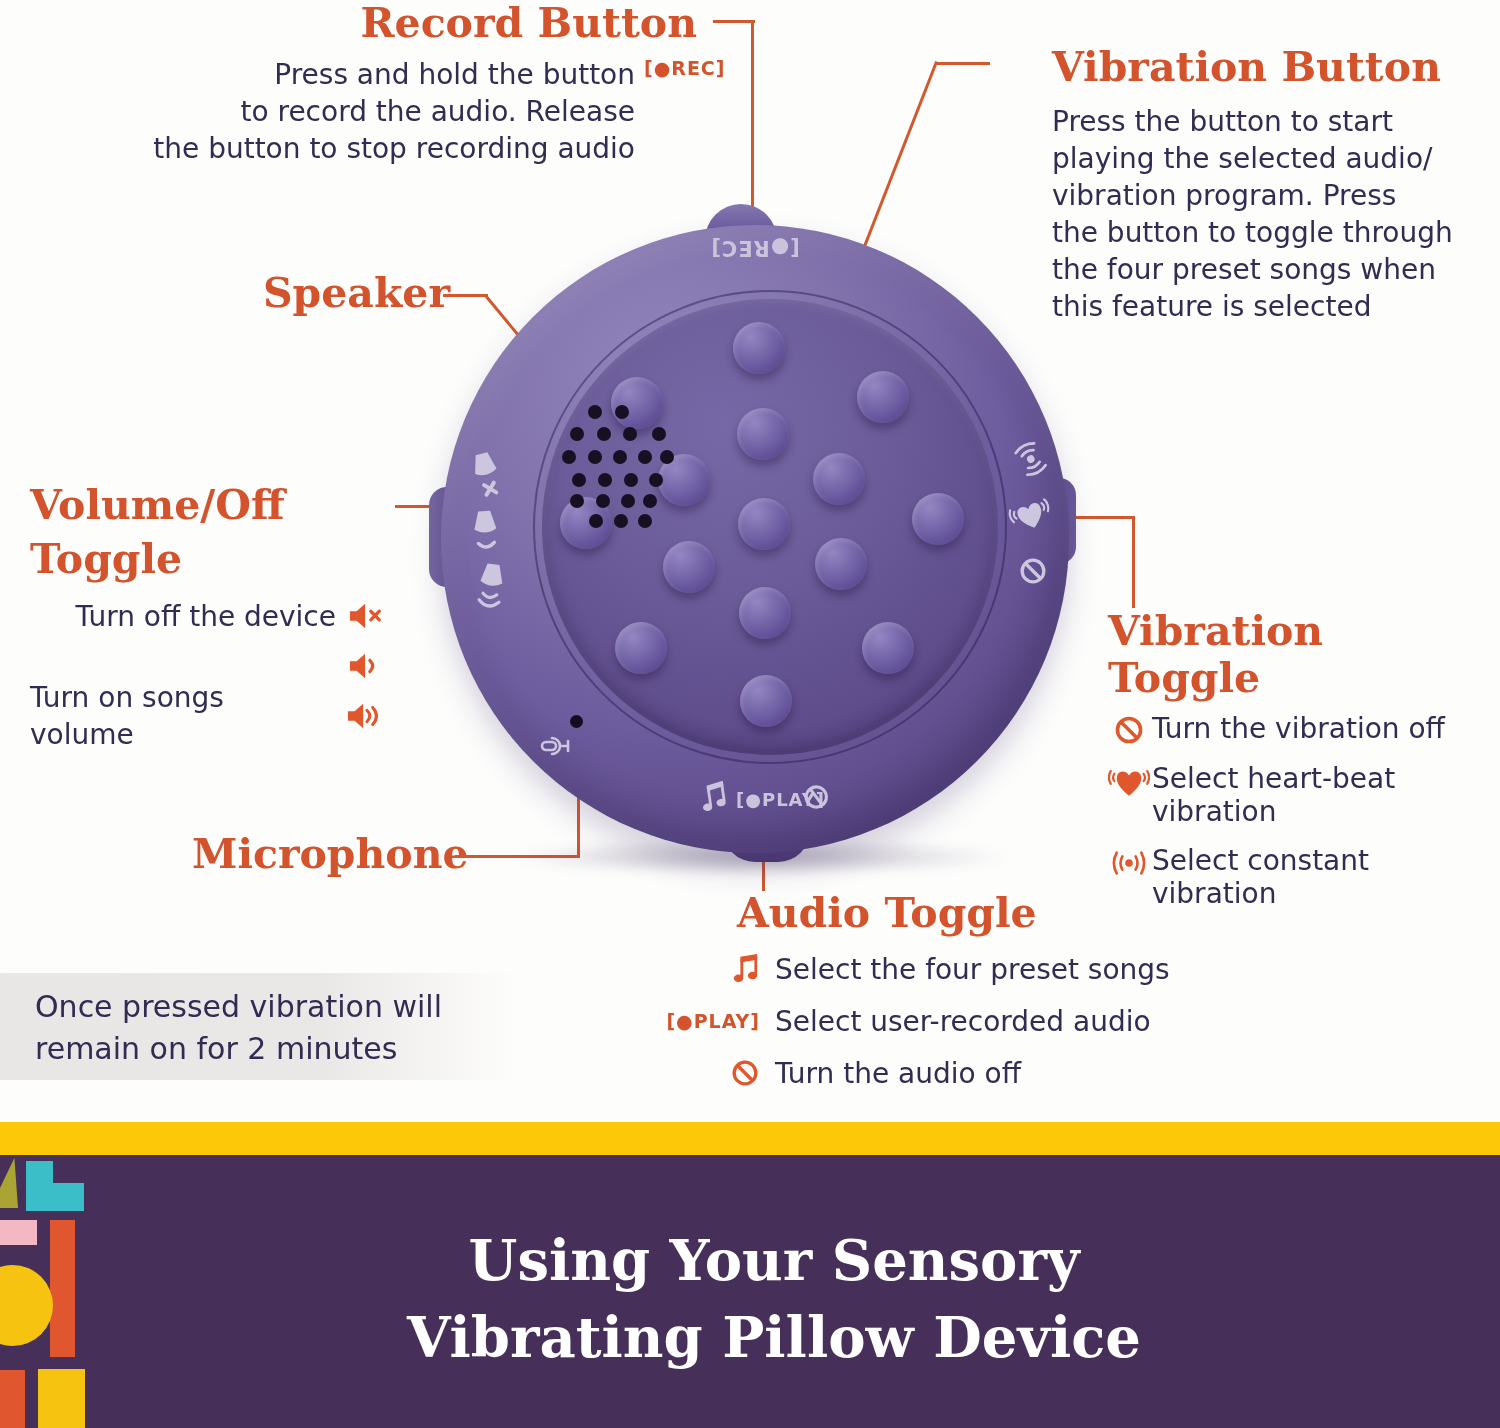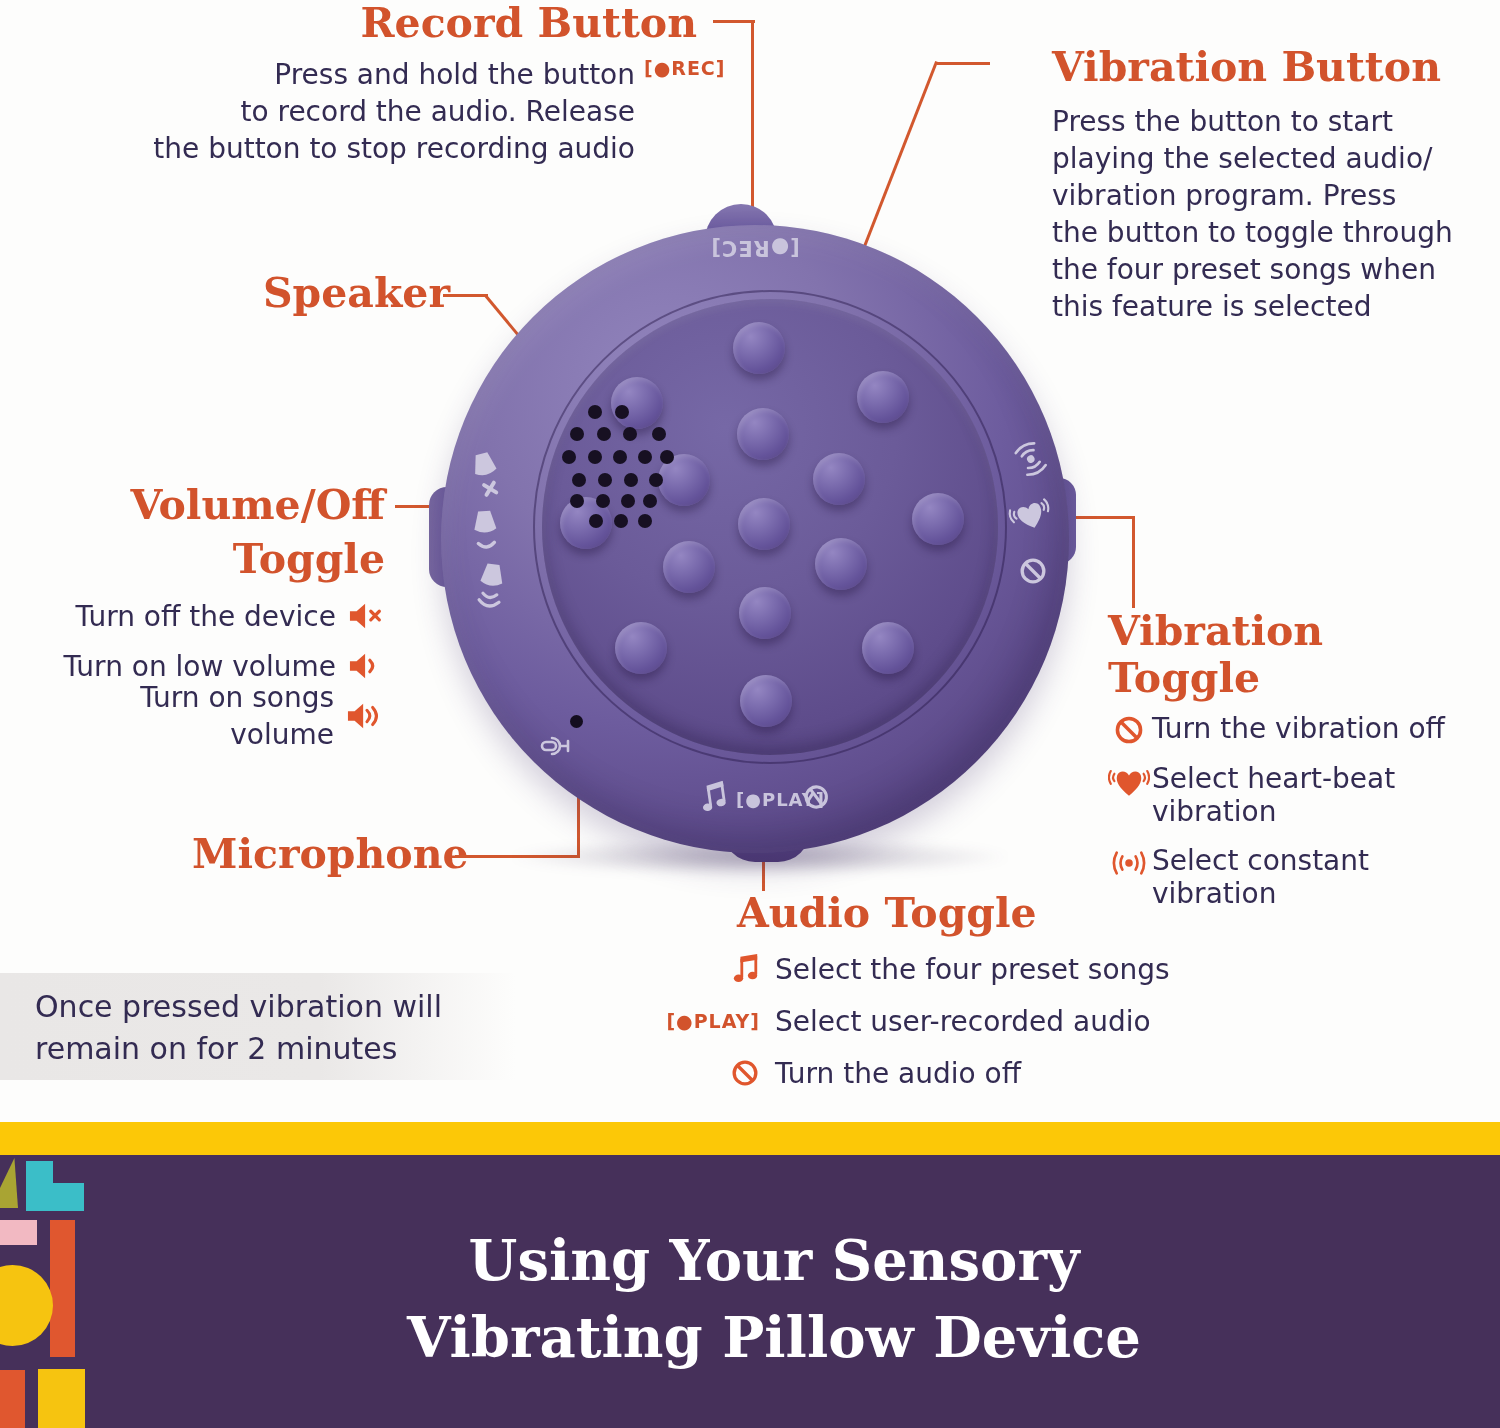--- a/index.html
+++ b/index.html
@@ -21,21 +21,21 @@
   
   .record-block { left:0; top:0; width:697px; text-align:right; }
   .record-lines { margin-top:9px; padding-right:62px; }
   .rec-badge-abs { left:644px; top:57px; }
 
   .vib-btn-block { left:1012px; top:44px; width:450px;margin-left:40px; }
   .vib-btn-block .h1 { margin-bottom:12px; }
 
   .speaker-label { left:263px; top:270px; }
 
-  .volume-block { left:30px; top:478px; width:355px; text-align:right; }
+  .volume-block { left:30px; top:478px; width:355px; text-align:left; }
   .volume-title { font-size:41px; line-height:54px; }
   .volume-items { margin-top:12px; }
   .vol-row { display:flex; justify-content:flex-end; align-items:center; gap:13px; height:36px; margin-bottom:14px; }
 
   .mic-label { left:192px; top:831px; }
 
   .vibtog-block { left:1108px; top:608px; width:370px; }
   .vibtog-block .h1 { margin-bottom:10px; }
   .tog-row { display:flex; align-items:flex-start; gap:2px; margin-bottom:16px; }
   .tog-row .icon-cell { width:42px; display:flex; justify-content:center; flex:0 0 auto; padding-top:2px; }
@@ -141,21 +141,20 @@
         <span class="body-txt">Turn off the device</span>
         <span>
             <svg class="legend-svg" width="36" height="28" viewBox="0 0 38 28">
               <polygon points="1,9 8,9 17,1 17,27 8,19 1,19" fill="#e0562d"></polygon>
               <line x1="23" y1="9" x2="32" y2="18" stroke="#e0562d" stroke-width="3.4" stroke-linecap="round"></line>
               <line x1="32" y1="9" x2="23" y2="18" stroke="#e0562d" stroke-width="3.4" stroke-linecap="round"></line>
             </svg>
           </span>
       </div>
       <div class="vol-row">
-        <span class="body-txt">Turn on low volume</span>
         <span>
             <svg class="legend-svg" width="36" height="28" viewBox="0 0 38 28">
               <polygon points="1,9 8,9 17,1 17,27 8,19 1,19" fill="#e0562d"></polygon>
               <path d="M22 8 Q28 14 22 20" fill="none" stroke="#e0562d" stroke-width="3.4" stroke-linecap="round"></path>
             </svg>
           </span>
       </div>
       <div class="vol-row">
         <span class="body-txt">Turn on songs volume</span>
         <span>

